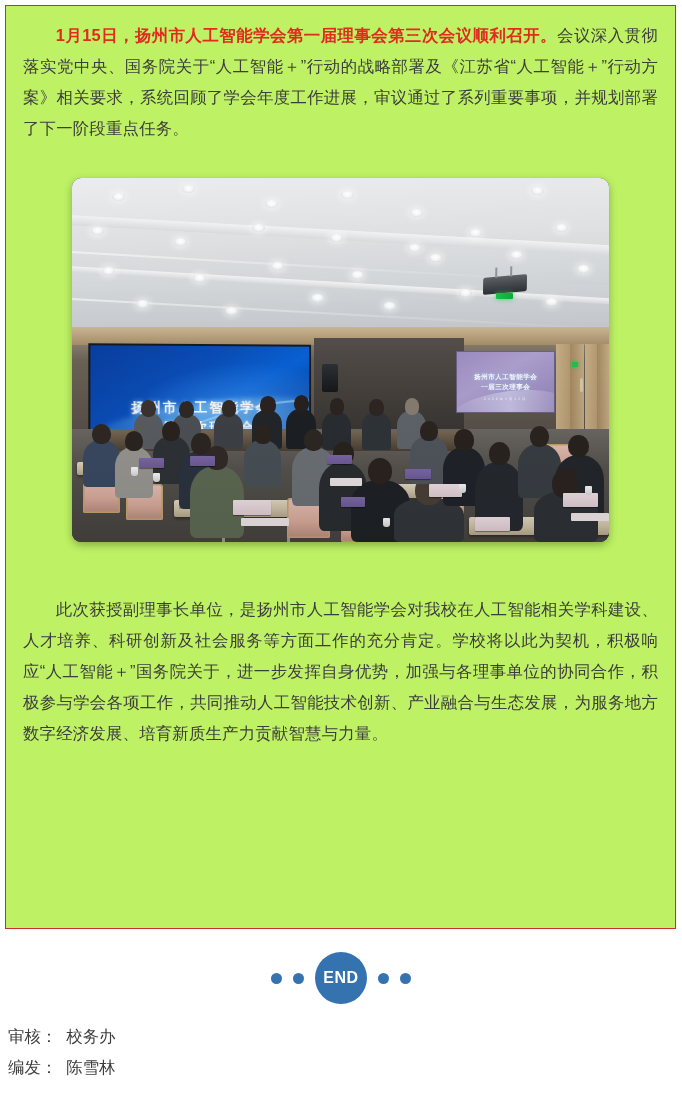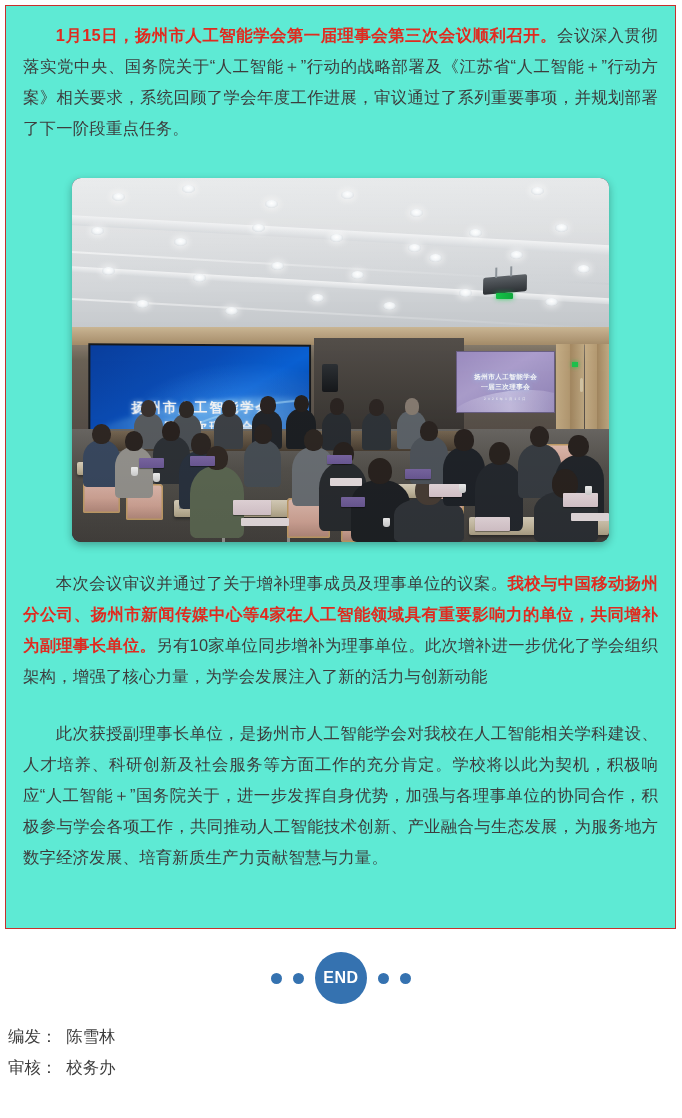--- a/index.html
+++ b/index.html
@@ -18,21 +18,21 @@
 
   
   .article-card {
     position: absolute;
     left: 5px;
     top: 5px;
     width: 671px;
     height: 924px;
     box-sizing: border-box;
     border: 1.5px solid #c9302c;
-    background: #5eead4;
+    background: #bef264;
   }
 
   .article-inner {
     padding: 14px 17px 0 17px;
   }
 
   
   p.para {
     margin: 0;
     font-size: 16.4px;
@@ -512,33 +512,32 @@
         <div class="paper" style="left:31.5%; top:93.5%; width:9%; height:2.2%;"></div>
         <div class="paper" style="left:48.0%; top:82.5%; width:6%; height:2%;"></div>
         <div class="paper" style="left:93.0%; top:92.0%; width:7%; height:2.2%;"></div>
 
         <div class="photo-haze"></div>
       </div>
     </div>
 
     <div class="para-gap-2"></div>
 
-    <p class="para indent" id="p2"><span>本次会议审议并通过了关于增补理事成员及理事单位的议案。</span><span class="hl">我校与中国移动扬州分公司、扬州市新闻传媒中心等4家在人工智能领域具有重要影响力的单位，共同增补为副理事长单位。</span><span>另有10家单位同步增补为理事单位。此次增补进一步优化了学会组织架构，增强了核心力量，为学会发展注入了新的活力与创新动能</span></p>
 
     <div class="para-gap-2"></div>
 
     <p class="para indent" id="p3"><span>此次获授副理事长单位，是扬州市人工智能学会对我校在人工智能相关学科建设、人才培养、科研创新及社会服务等方面工作的充分肯定。学校将以此为契机，积极响应“人工智能＋”国务院关于，进一步发挥自身优势，加强与各理事单位的协同合作，积极参与学会各项工作，共同推动人工智能技术创新、产业融合与生态发展，为服务地方数字经济发展、培育新质生产力贡献智慧与力量。</span></p>
 
   </div>
 </div>
 
 <div class="end-row">
   <span class="end-dot"></span>
   <span class="end-dot"></span>
   <span class="end-circle">END</span>
   <span class="end-dot"></span>
   <span class="end-dot"></span>
 </div>
 
 <div class="credits">
+  <div class="credit-line" id="c2">审核：  校务办</div>
   <div class="credit-line" id="c1">编发：  陈雪林</div>
-  <div class="credit-line" id="c2">审核：  校务办</div>
 </div>
 
 </body></html>

